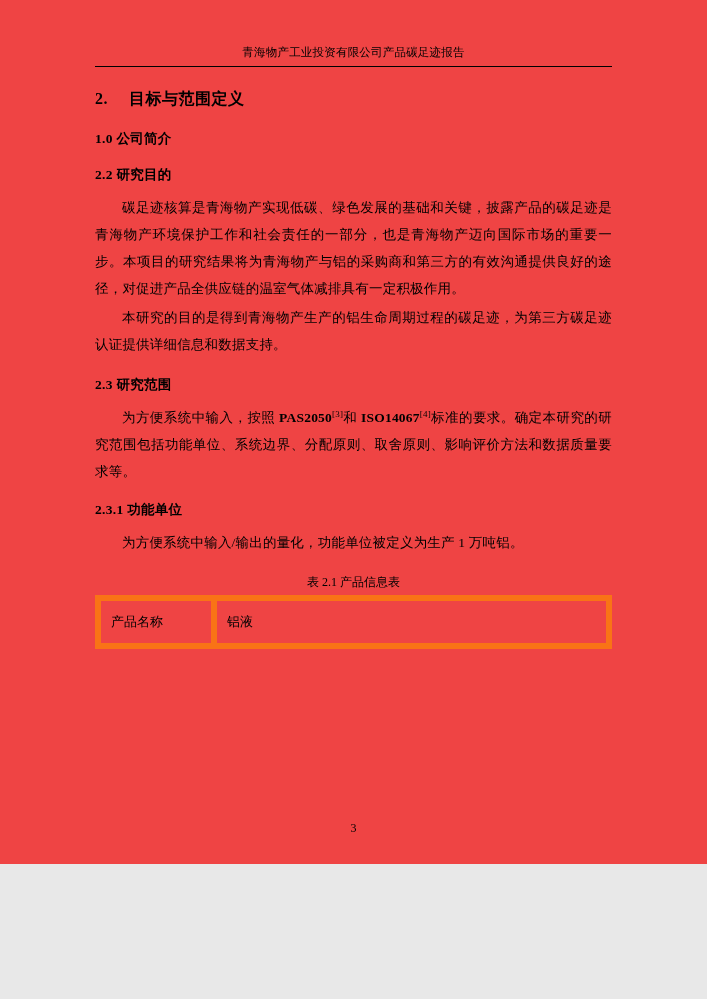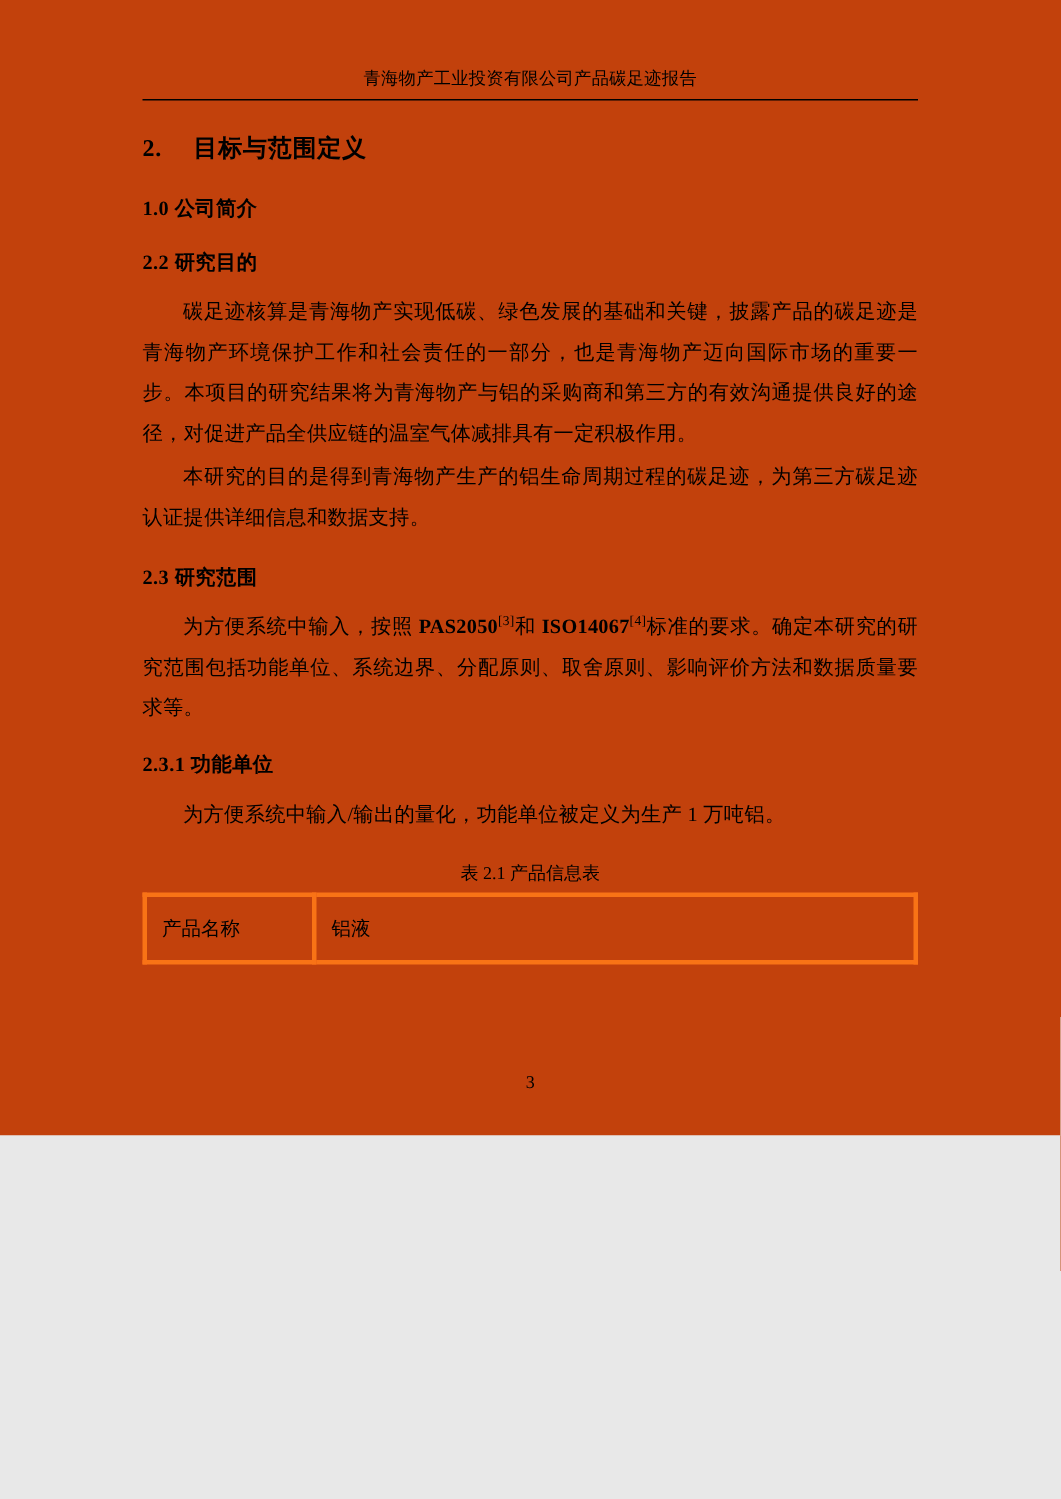--- a/index.html
+++ b/index.html
@@ -5,22 +5,22 @@
   html, body {
     margin: 0;
     padding: 0;
     background: #e8e8e8;
   }
   body {
     font-family: "Liberation Serif", "DejaVu Serif", serif;
   }
   .page {
     width: 707px;
-    height: 757px;
-    background: #c2410c;
+    height: 864px;
+    background: #ef4444;
     position: relative;
     margin: 0 auto;
     box-sizing: border-box;
     overflow: hidden;
   }
   .page-inner {
     position: absolute;
     left: 95px;
     right: 95px;
     top: 45px;
@@ -81,21 +81,21 @@
     text-align: center;
     font-size: 12px;
     margin: 18px 0 4px 0;
   }
   table.info {
     width: 100%;
     border-collapse: collapse;
     font-size: 13px;
   }
   table.info td {
-    border: 3px solid #f97316;
+    border: 6px solid #f97316;
     height: 34px;
     padding: 4px 10px;
     vertical-align: middle;
   }
   table.info td.label {
     width: 90px;
   }
   .pagenum {
     position: absolute;
     bottom: 28px;

